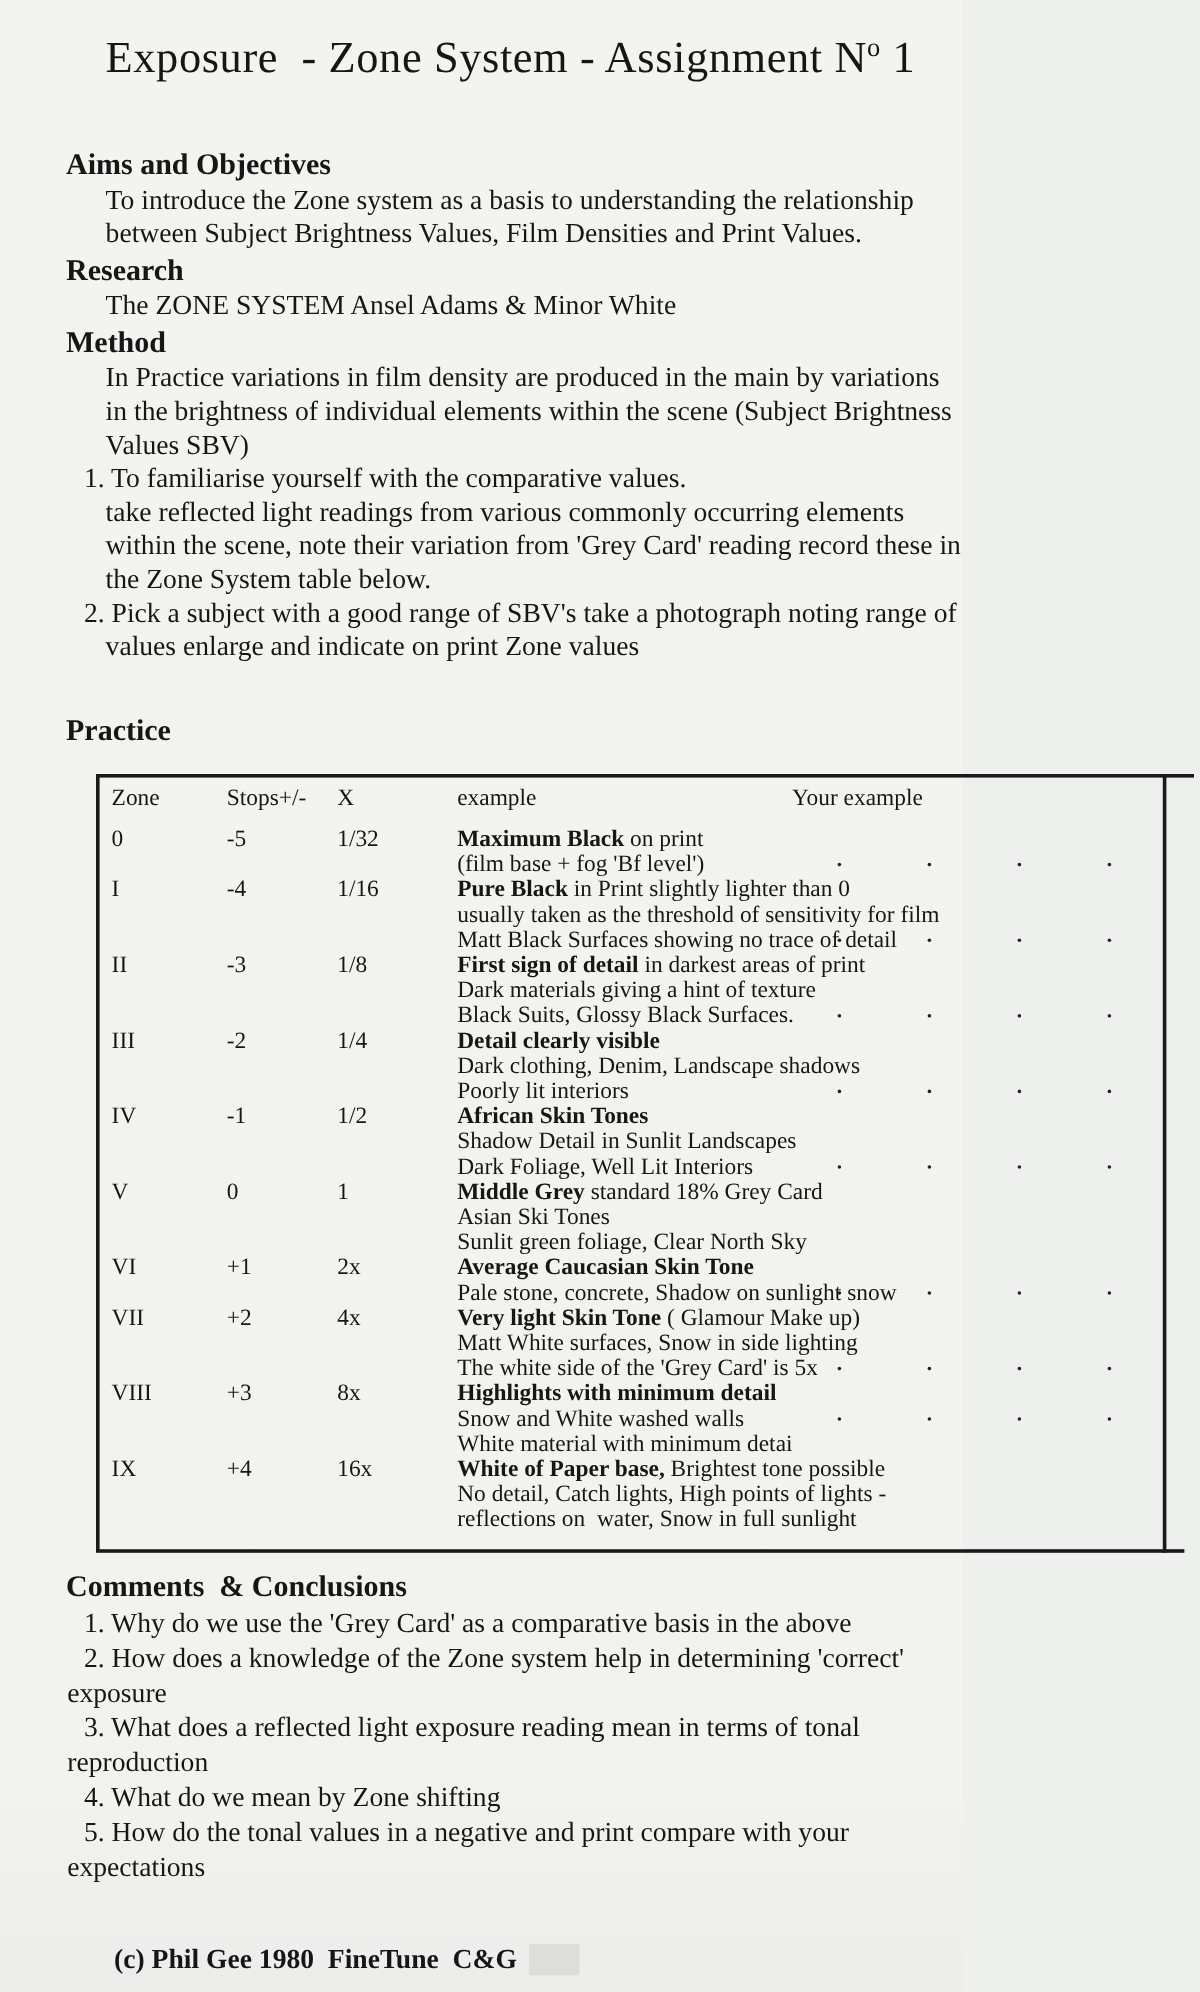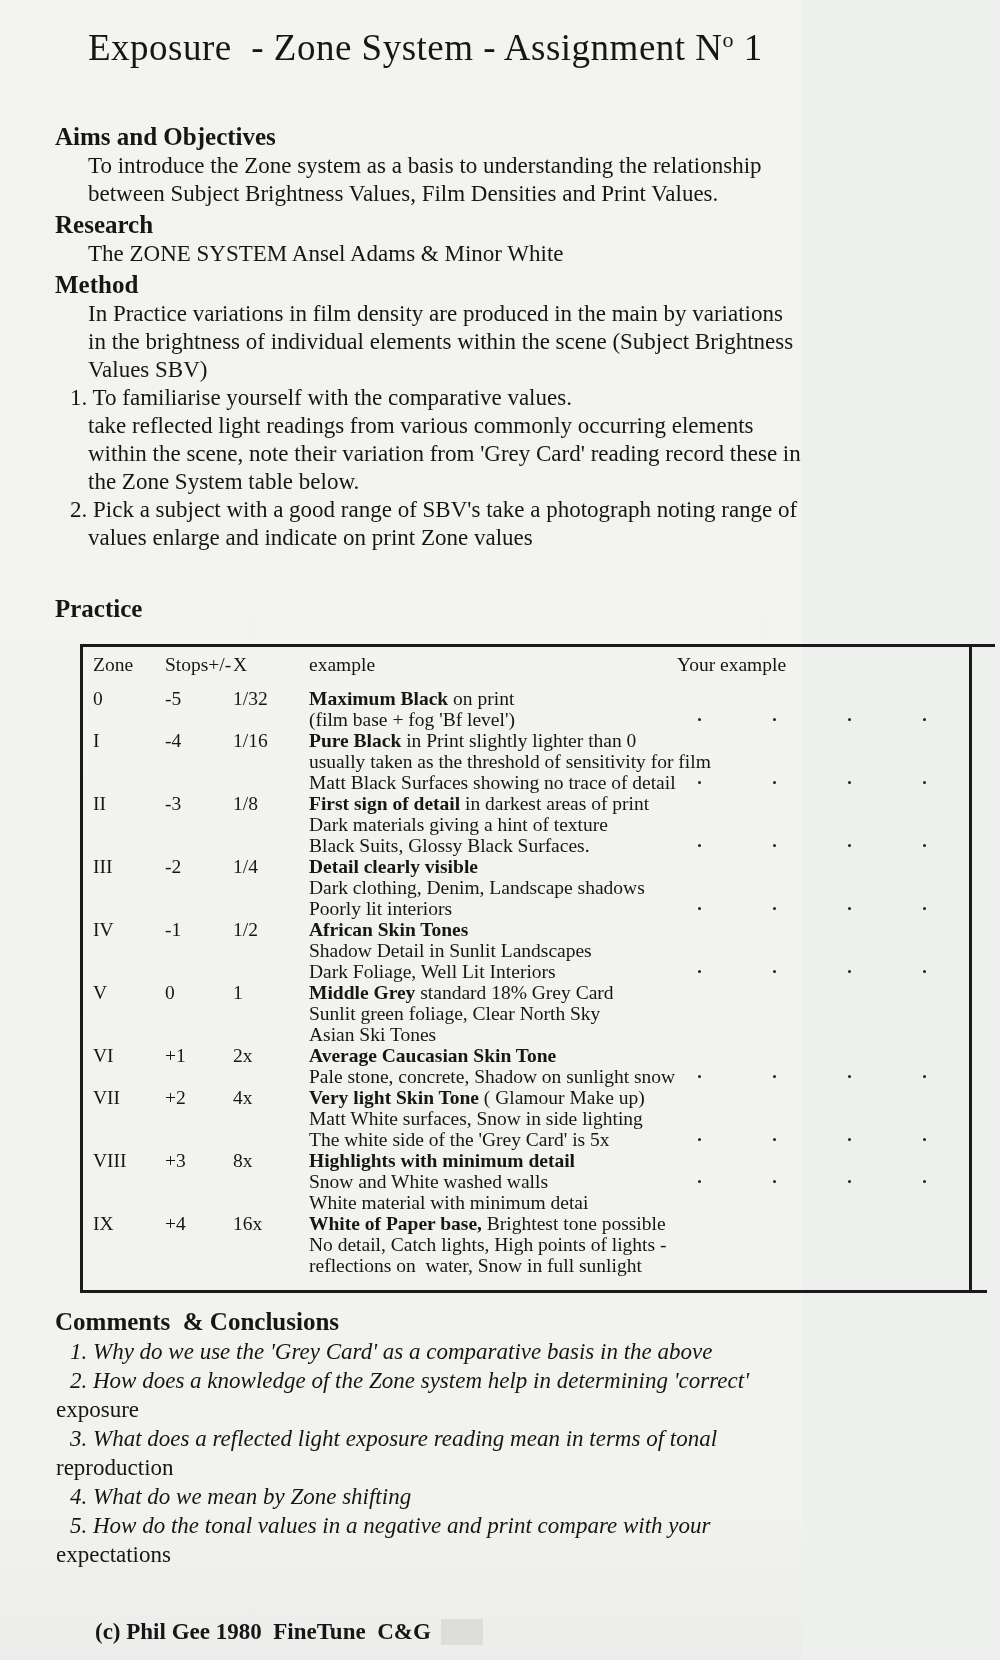--- a/index.html
+++ b/index.html
@@ -28,21 +28,21 @@
     white-space:pre;
   }
   .heading.aims { margin-top:52px; }
   .heading.results { margin-top:42px; }
   .heading.comments { margin-top:14px; }
   .bline { font-size:23px; line-height:28px; white-space:pre; }
   .bline.body { margin-left:88px; }
   .bline.num  { margin-left:70px; }
   .cline { font-size:23px; line-height:29px; white-space:pre; }
   .cline.body { margin-left:56px; }
-  .cline.num  { margin-left:70px;font-style:italic; }
+  .cline.num  { margin-left:70px; }
 
   
   .table-box {
     margin-left:80px; margin-top:20px;
     width:892px; box-sizing:border-box;
     border:3px solid #1a1a1a;
     padding:6px 0 14px 10px;
     position:relative;
     background:transparent;
   }
@@ -51,24 +51,24 @@
     width:26px; height:3px; background:#1a1a1a;
   }
   .table-box::before { 
     content:""; position:absolute; bottom:-3px; right:-18px;
     width:18px; height:3px; background:#1a1a1a;
   }
   .trow {
     display:grid;
     grid-template-columns:72px 68px 76px 1fr;
     position:relative;
-    font-size:19.5px; line-height:21px;
+    font-size:19.5px; line-height:21px;gap:24px;
   }
   .theader { line-height:24px; margin-bottom:11px; }
-  .yex { position:absolute; left:584px; top:0; }
+  .yex { position:absolute; left:567px; top:0; }
   .cell { white-space:pre; }
   .ex .b { font-weight:bold; }
   .ex span { white-space:pre-wrap; }
   .dots {
     position:absolute; left:605px; top:9px;
     display:flex; gap:72px;
   }
   .dot { width:3px; height:3px; border-radius:50%; background:#222; }
 
   .footer-row {
@@ -234,27 +234,27 @@
         <div class="trow">
           <span class="cell">V</span>
           <span class="cell">0</span>
           <span class="cell">1</span>
           <span class="cell ex"><span class="b">Middle Grey</span><span class="t"> standard 18% Grey Card</span></span>
         </div>
         <div class="trow">
           <span class="cell"></span>
           <span class="cell"></span>
           <span class="cell"></span>
+          <span class="cell ex"><span class="t">Asian Ski Tones</span></span>
+        </div>
+        <div class="trow">
+          <span class="cell"></span>
+          <span class="cell"></span>
+          <span class="cell"></span>
           <span class="cell ex"><span class="t">Sunlit green foliage, Clear North Sky</span></span>
-        </div>
-        <div class="trow">
-          <span class="cell"></span>
-          <span class="cell"></span>
-          <span class="cell"></span>
-          <span class="cell ex"><span class="t">Asian Ski Tones</span></span>
         </div>
         <div class="trow">
           <span class="cell">VI</span>
           <span class="cell">+1</span>
           <span class="cell">2x</span>
           <span class="cell ex"><span class="b">Average Caucasian Skin Tone</span></span>
         </div>
         <div class="trow">
           <span class="cell"></span>
           <span class="cell"></span>

